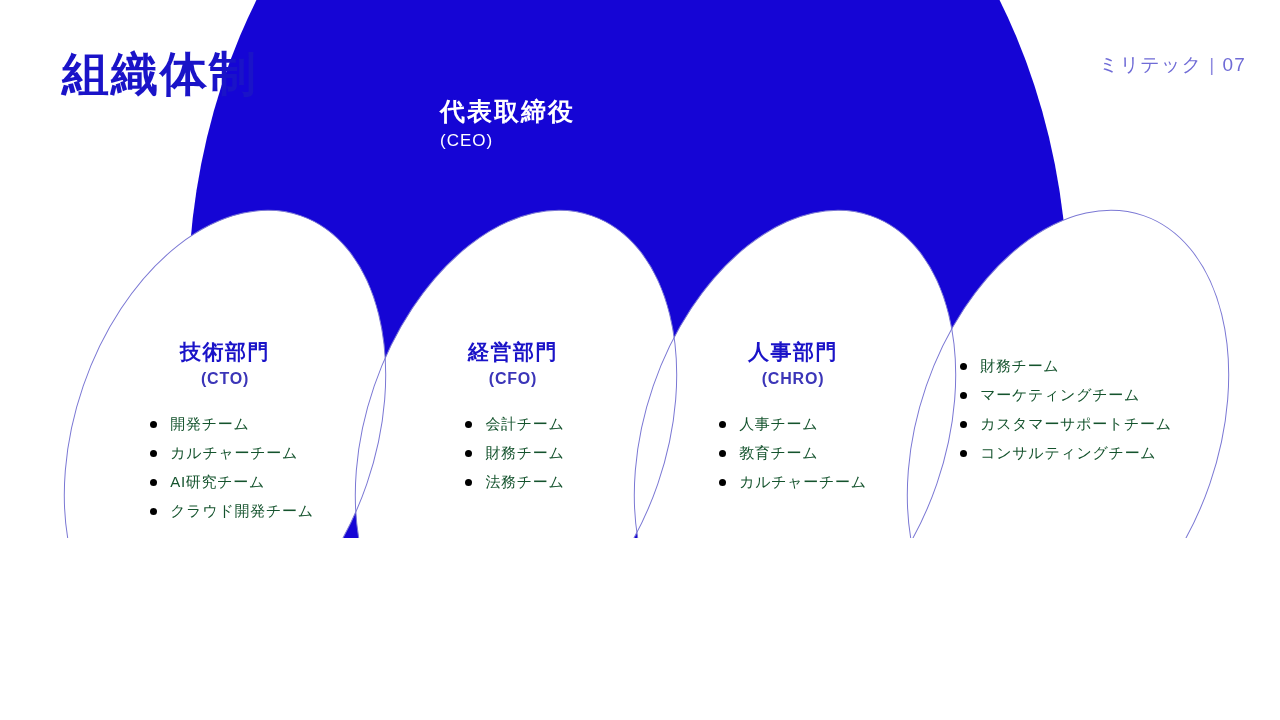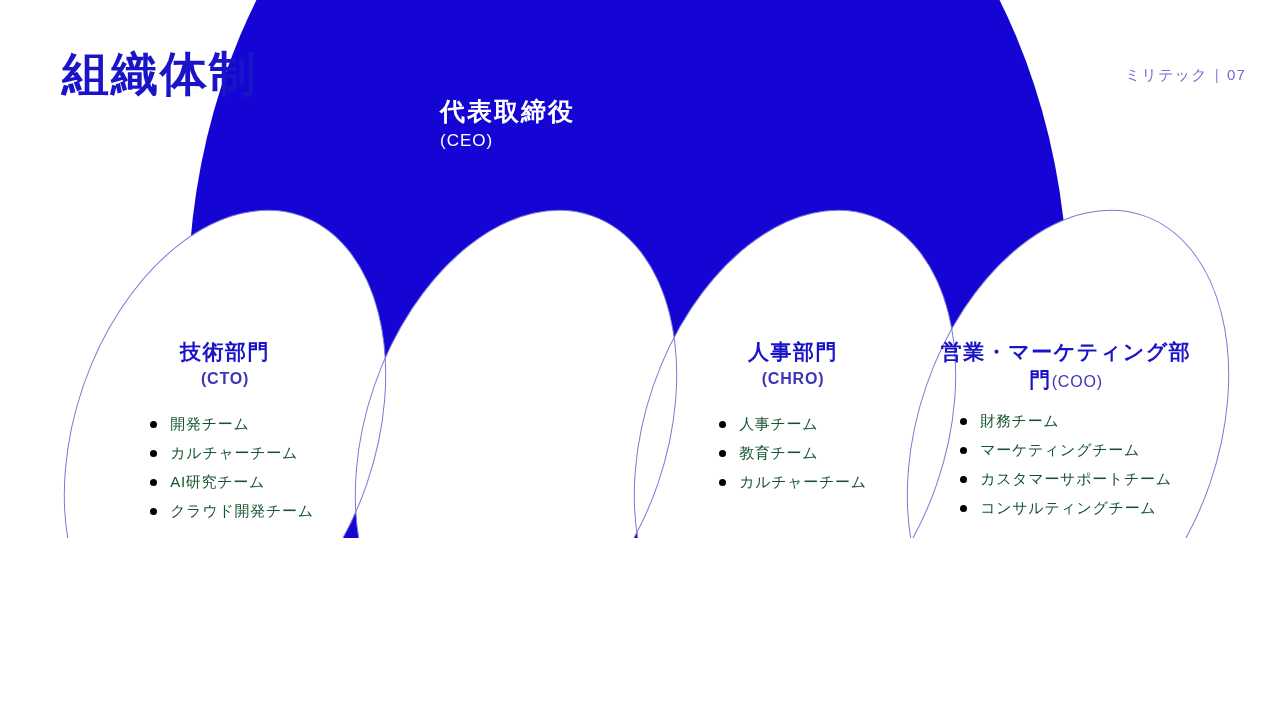--- a/index.html
+++ b/index.html
@@ -33,22 +33,22 @@
     font-size: 47px;
     font-weight: 700;
     letter-spacing: 2px;
     color: #1a13c8;
     line-height: 1.1;
     white-space: nowrap;
   }
   .page-meta {
     position: absolute;
     right: 34px;
-    top: 66px;
-    font-size: 15px;
+    top: 52px;
+    font-size: 19px;
     letter-spacing: 1.2px;
     color: #6f6bd6;
     white-space: nowrap;
   }
   .page-meta .sep {
     margin: 0 7px;
     color: #8e8ae0;
   }
 
   
@@ -198,37 +198,45 @@
     </div>
     <div class="dept-sub">(CTO)</div>
     <ul class="dept-list">
       <li><span class="bullet"></span><span>開発チーム</span></li>
       <li><span class="bullet"></span><span>カルチャーチーム</span></li>
       <li><span class="bullet"></span><span> AI研究チーム</span></li>
       <li><span class="bullet"></span><span>クラウド開発チーム</span></li>
     </ul>
   </div>
 
+  <div class="dept dept-1">
+    <div class="dept-title">
+      <span>経営部門</span>
+    </div>
+    <div class="dept-sub">(CFO)</div>
+    <ul class="dept-list">
+      <li><span class="bullet"></span><span>会計チーム</span></li>
+      <li><span class="bullet"></span><span>財務チーム</span></li>
+      <li><span class="bullet"></span><span>法務チーム</span></li>
+    </ul>
+  </div>
 
   <div class="dept dept-2">
     <div class="dept-title">
       <span>人事部門</span>
     </div>
     <div class="dept-sub">(CHRO)</div>
     <ul class="dept-list">
       <li><span class="bullet"></span><span>人事チーム</span></li>
       <li><span class="bullet"></span><span>教育チーム</span></li>
       <li><span class="bullet"></span><span>カルチャーチーム</span></li>
     </ul>
   </div>
 
   <div class="dept dept-3">
-    <div class="dept-title">
-      <span>営業・マーケティング部門</span><span class="abbr-inline">(COO)</span>
-    </div>
     <ul class="dept-list">
       <li><span class="bullet"></span><span>財務チーム</span></li>
       <li><span class="bullet"></span><span>マーケティングチーム</span></li>
       <li><span class="bullet"></span><span>カスタマーサポートチーム</span></li>
       <li><span class="bullet"></span><span>コンサルティングチーム</span></li>
     </ul>
   </div>
 
 </div>
 

